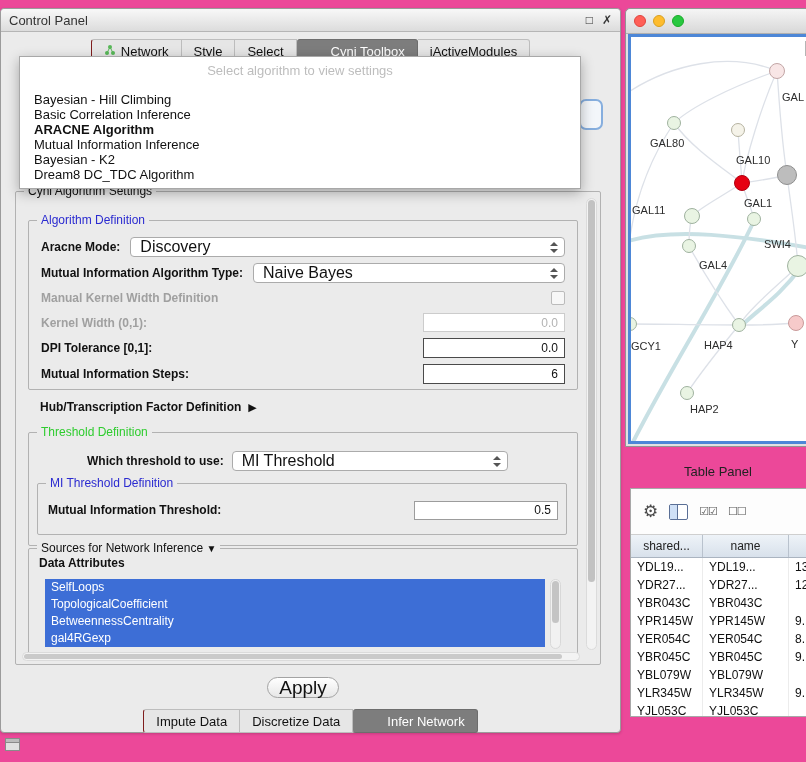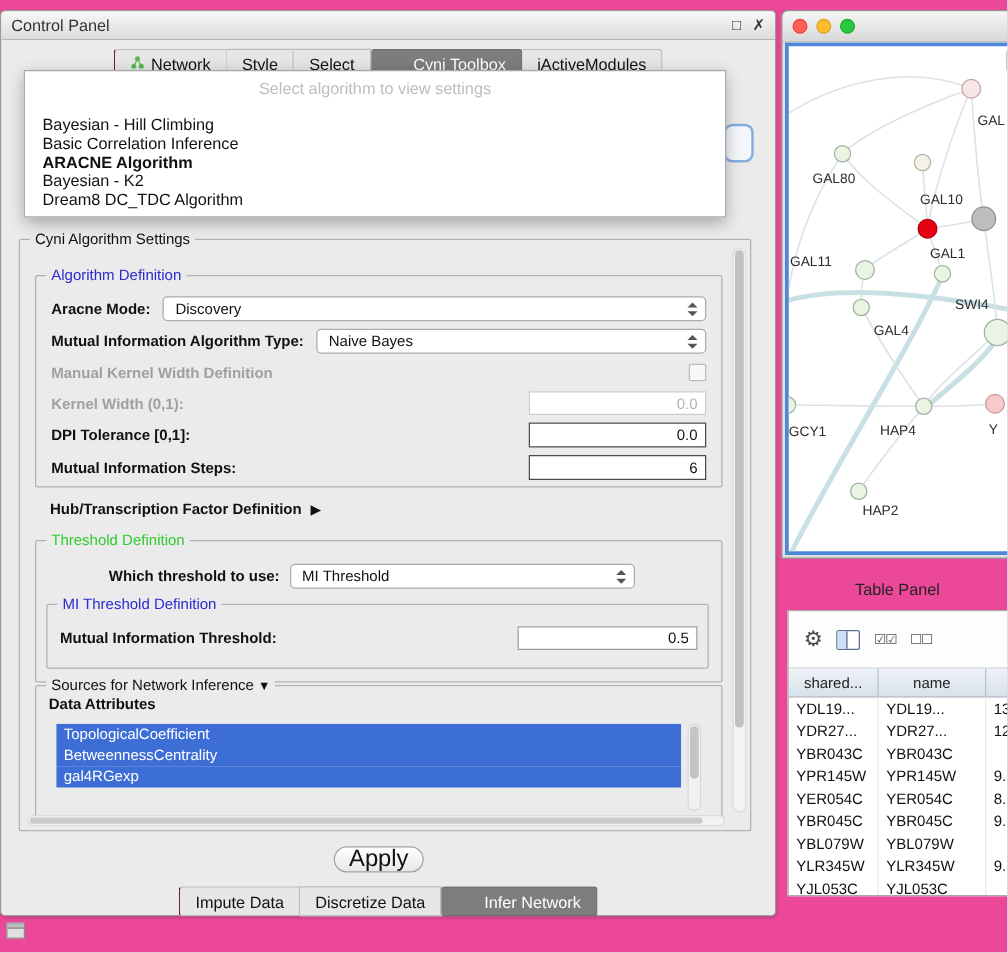--- a/index.html
+++ b/index.html
@@ -40,21 +40,21 @@
   .gtitle.green{color:#2ecc2e;}
 
   #settings-group{left:14px;top:182px;width:584px;height:472px;}
   #alg-group{left:12px;top:28px;width:548px;height:168px;}
 
   .frow{display:flex;align-items:center;padding:0 12px;height:26px;}
   .frow.first{margin-top:13px;}
   .frow .lbl{font-weight:bold;font-size:12px;white-space:nowrap;}
   .frow.disabled .lbl{color:#a0a0a0;}
   .combo{flex:1;margin-left:10px;position:relative;height:20px;background:#fff;border:1px solid #ababab;
-         border-radius:4px;display:flex;align-items:center;padding:0 20px 0 9px;font-size:12px;box-sizing:border-box;}
+         border-radius:4px;display:flex;padding:0 20px 0 9px;font-size:16px;box-sizing:border-box;}
   .arrows{position:absolute;right:6px;top:3px;width:8px;height:13px;}
   .arrows::before{content:"";position:absolute;top:1px;left:0;border-left:4px solid transparent;
                   border-right:4px solid transparent;border-bottom:4px solid #555;}
   .arrows::after{content:"";position:absolute;bottom:1px;left:0;border-left:4px solid transparent;
                  border-right:4px solid transparent;border-top:4px solid #555;}
   .numfield{margin-left:auto;width:128px;height:17px;border:1px solid #9c9c9c;background:#fff;
             text-align:right;font-size:12px;padding:0 6px;font-family:inherit;color:#111;}
   .numfield.dark{border:1px solid #4a4a4a;height:18px;}
   .numfield.off{color:#b3b3b3;border-color:#cccccc;}
   .checkbox{margin-left:auto;width:12px;height:12px;border:1px solid #bbb;background:#f7f7f7;border-radius:2px;}
@@ -170,20 +170,21 @@
         </div>
     </div>
 
     <div id="obscured"></div>
 
     <div class="popup">
       <div class="ph">Select algorithm to view settings</div>
       <div class="dd-item">Bayesian - Hill Climbing</div>
       <div class="dd-item">Basic Correlation Inference</div>
       <div class="dd-item selected">ARACNE Algorithm</div>
+      <div class="dd-item">Mutual Information Inference</div>
       <div class="dd-item">Bayesian - K2</div>
       <div class="dd-item">Dream8 DC_TDC Algorithm</div>
     </div>
 
     <div class="group" id="settings-group">
       <span class="gtitle">Cyni Algorithm Settings</span>
 
       <div class="group" id="alg-group">
         <span class="gtitle blue">Algorithm Definition</span>
 
@@ -249,20 +250,21 @@
         </div>
       </div>
 
       <div class="group" id="sources-group">
         <span class="gtitle">
           <span>Sources for Network Inference</span>
           <span class="tri-d">▼</span>
         </span>
         <div class="attr-label">Data Attributes</div>
         <div class="attr-list">
+          <div class="attr-item">SelfLoops</div>
           <div class="attr-item">TopologicalCoefficient</div>
           <div class="attr-item">BetweennessCentrality</div>
           <div class="attr-item">gal4RGexp</div>
         </div>
         <div class="list-scroll">
             <div class="thumb"></div>
           </div>
       </div>
 
       <div class="vscroll">

